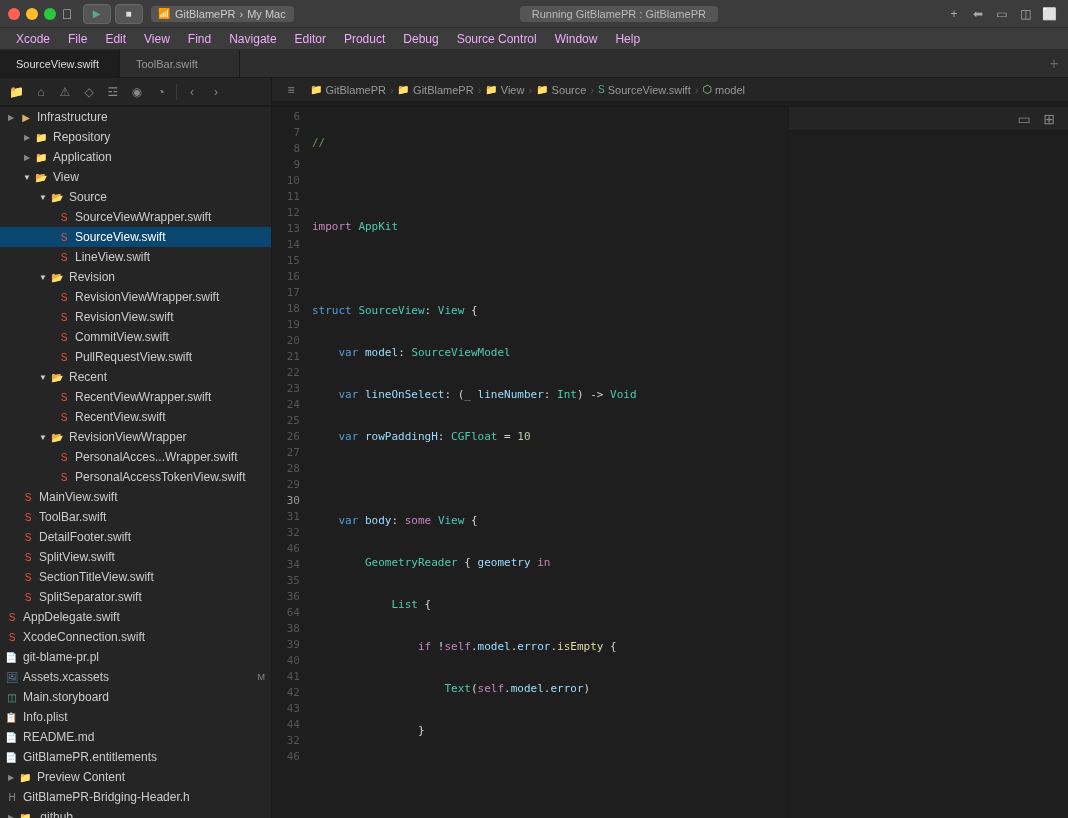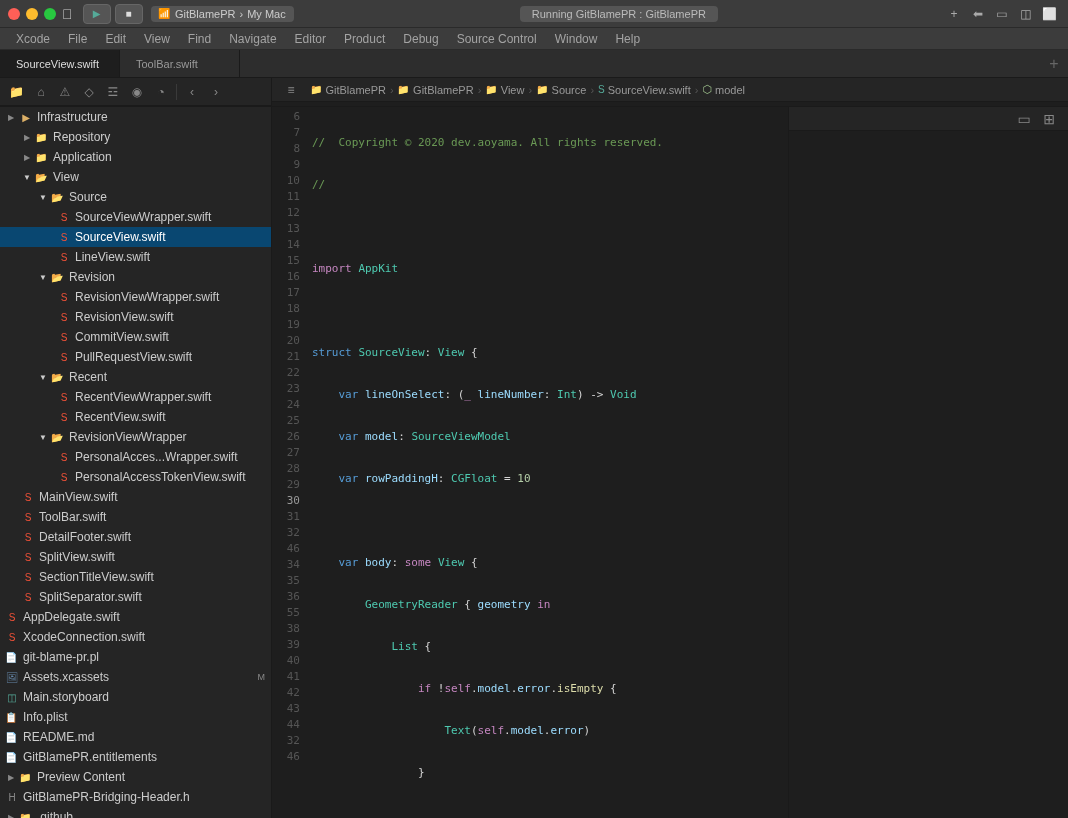--- a/index.html
+++ b/index.html
@@ -99,21 +99,21 @@
       height: 22px;
       display: flex;
       align-items: center;
       padding: 0 8px;
       gap: 2px;
       border-bottom: 1px solid #2a2a2a;
     }
     .menu-item {
       padding: 2px 8px;
       font-size: 12px;
-      color: #a3a3a3;
+      color: #f0abfc;
       cursor: pointer;
       border-radius: 3px;
     }
 
     
     .tab-bar {
       background: #2d2d2d;
       height: 28px;
       display: flex;
       align-items: stretch;
@@ -687,41 +687,40 @@
           <span class="line-number">27</span>
           <span class="line-number">28</span>
           <span class="line-number">29</span>
           <span class="line-number current">30</span>
           <span class="line-number">31</span>
           <span class="line-number">32</span>
           <span class="line-number">46</span>
           <span class="line-number">34</span>
           <span class="line-number">35</span>
           <span class="line-number">36</span>
-          <span class="line-number">55</span>
+          <span class="line-number">64</span>
           <span class="line-number">38</span>
           <span class="line-number">39</span>
           <span class="line-number">40</span>
           <span class="line-number">41</span>
           <span class="line-number">42</span>
           <span class="line-number">43</span>
           <span class="line-number">44</span>
           <span class="line-number">32</span>
           <span class="line-number">46</span>
         </div>
 
         <div class="code-lines">
-          <span class="code-line"><span class="cm">//  Copyright © 2020 dev.aoyama. All rights reserved.</span></span>
           <span class="code-line"><span class="cm">//</span></span>
           <span class="code-line"> </span>
           <span class="code-line"><span class="kw">import</span> <span class="type">AppKit</span></span>
           <span class="code-line"> </span>
           <span class="code-line"><span class="kw2">struct</span> <span class="type">SourceView</span>: <span class="type">View</span> {</span>
+          <span class="code-line">    <span class="kw2">var</span> <span class="prop">model</span>: <span class="type">SourceViewModel</span></span>
           <span class="code-line">    <span class="kw2">var</span> <span class="prop">lineOnSelect</span>: (<span class="kw">_</span> <span class="prop">lineNumber</span>: <span class="type">Int</span>) -&gt; <span class="type">Void</span></span>
-          <span class="code-line">    <span class="kw2">var</span> <span class="prop">model</span>: <span class="type">SourceViewModel</span></span>
           <span class="code-line">    <span class="kw2">var</span> <span class="prop">rowPaddingH</span>: <span class="type">CGFloat</span> = <span class="num">10</span></span>
           <span class="code-line"> </span>
           <span class="code-line">    <span class="kw2">var</span> <span class="prop">body</span>: <span class="kw">some</span> <span class="type">View</span> {</span>
           <span class="code-line">        <span class="type">GeometryReader</span> { <span class="prop">geometry</span> <span class="kw">in</span></span>
           <span class="code-line">            <span class="type">List</span> {</span>
           <span class="code-line">                <span class="kw">if</span> !<span class="kw">self</span>.<span class="prop">model</span>.<span class="prop">error</span>.<span class="fn">isEmpty</span> {</span>
           <span class="code-line">                    <span class="type">Text</span>(<span class="kw">self</span>.<span class="prop">model</span>.<span class="prop">error</span>)</span>
           <span class="code-line">                }</span>
           
           

